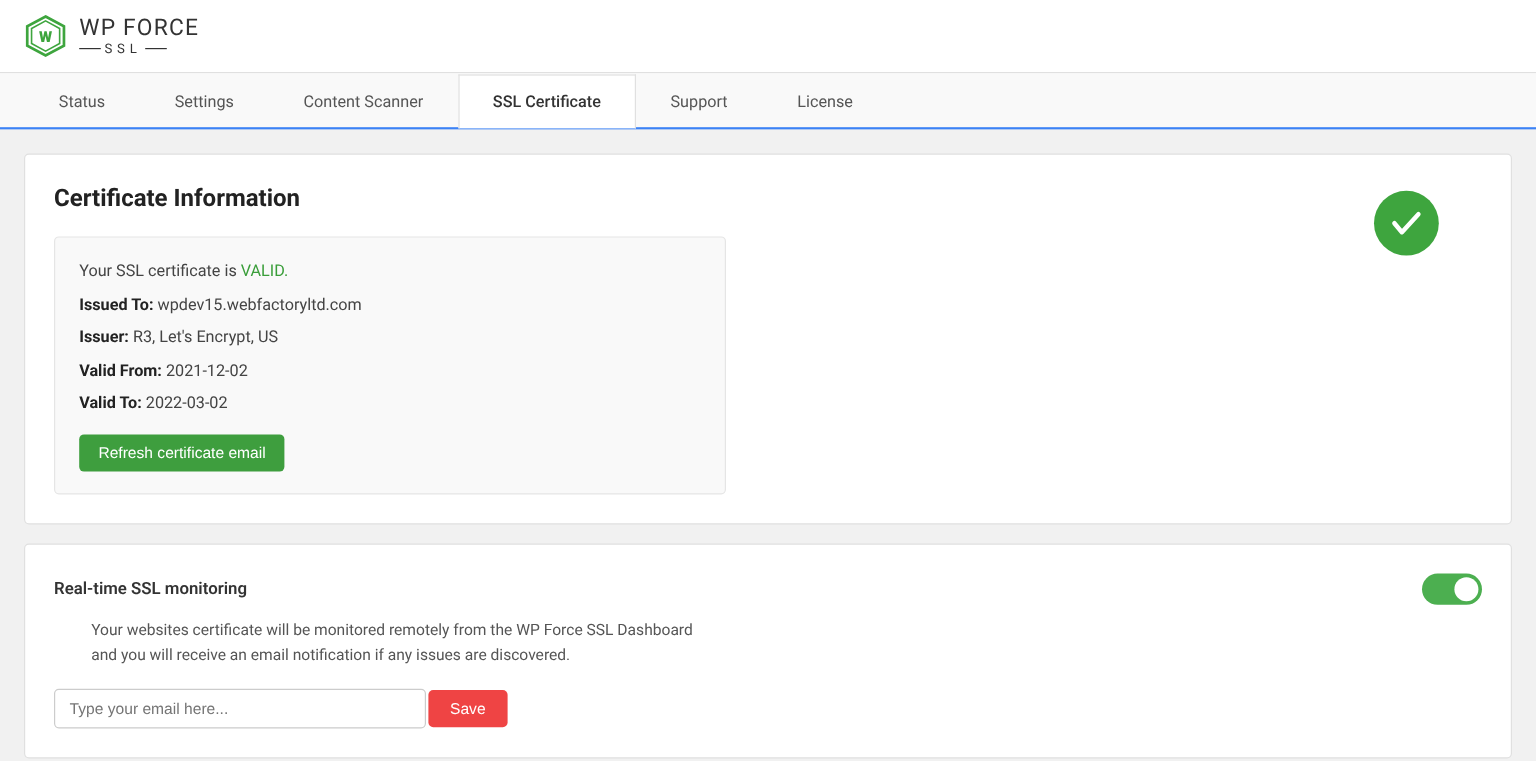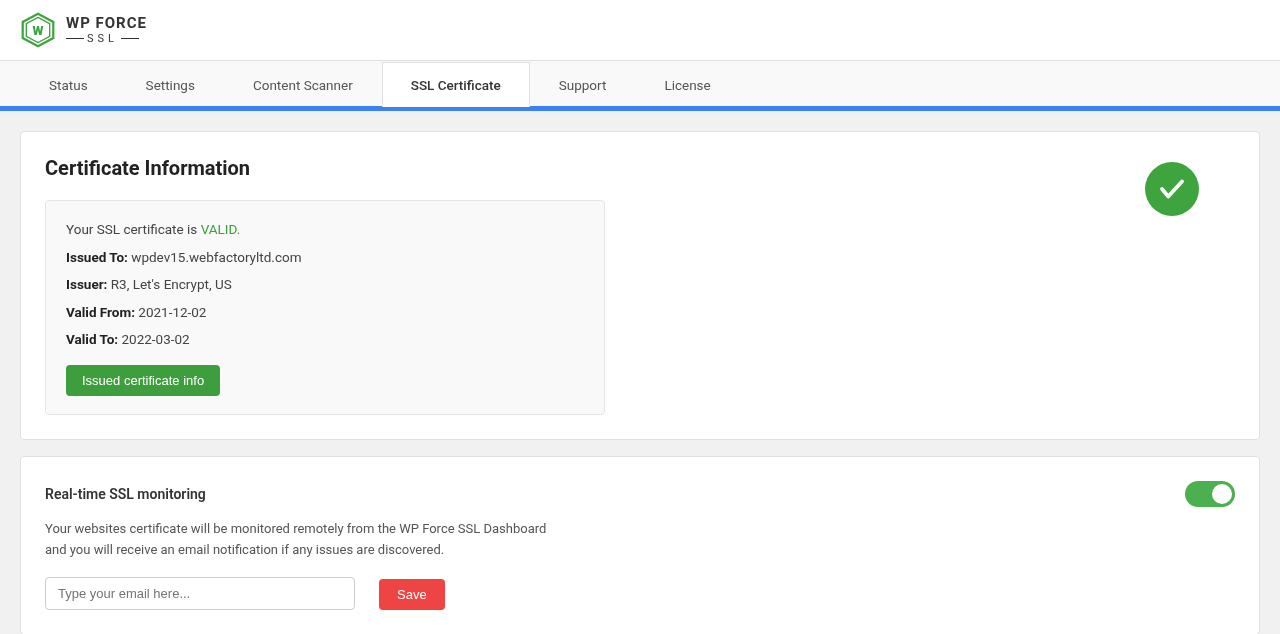--- a/index.html
+++ b/index.html
@@ -25,22 +25,22 @@
     }
     .logo-icon {
       width: 36px;
       height: 36px;
     }
     .logo-text {
       display: flex;
       flex-direction: column;
     }
     .logo-wp-force {
-      font-size: 15px;
-      font-weight: 700;
+      font-size: 19px;
+      font-weight: 400;
       color: #333;
       letter-spacing: 1px;
       line-height: 1.1;
     }
     .logo-ssl {
       font-size: 11px;
       color: #333;
       letter-spacing: 4px;
       display: flex;
       align-items: center;
@@ -50,21 +50,21 @@
       content: '';
       display: inline-block;
       height: 1px;
       width: 18px;
       background: #333;
     }
 
     
     .tabs-bar {
       background: #f9f9f9;
-      border-bottom: 5px solid #3b82f6;
+      border-bottom: 2px solid #3b82f6;
       display: flex;
       padding: 0 20px;
       gap: 0;
     }
     .tab {
       padding: 14px 28px;
       cursor: pointer;
       border: 1px solid transparent;
       border-bottom: none;
       font-size: 13.5px;
@@ -178,20 +178,21 @@
       align-items: center;
       margin-bottom: 12px;
     }
 
     .monitoring-desc {
       font-size: 13px;
       color: #555;
       margin-bottom: 16px;
       line-height: 1.6;
       max-width: 520px;
+      margin-left: 31px;
     }
 
     
     .toggle-container {
       display: flex;
       align-items: center;
     }
     .toggle {
       position: relative;
       width: 50px;
@@ -218,22 +219,22 @@
       right: 3px;
       bottom: 3px;
       background: #fff;
       border-radius: 50%;
       transition: 0.2s;
     }
 
     
     .email-row {
       display: flex;
-      gap: 24px;
-      align-items: flex-end;
+      gap: 2px;
+      align-items: center;
     }
     .email-input {
       flex: 1;
       max-width: 310px;
       padding: 8px 12px;
       border: 1px solid #ccc;
       border-radius: 4px;
       font-size: 13px;
       color: #999;
       outline: none;
@@ -295,21 +296,21 @@
       </p>
       <p>
         <strong>Issuer:</strong><span> R3, Let's Encrypt, US</span>
       </p>
       <p>
         <strong>Valid From:</strong><span> 2021-12-02</span>
       </p>
       <p>
         <strong>Valid To:</strong><span> 2022-03-02</span>
       </p>
-      <button class="btn-green">Issued certificate info</button>
+      <button class="btn-green">Refresh certificate email</button>
     </div>
   </div>
 
   <div class="content-card">
     <div class="monitoring-header">
       <span class="monitoring-label">Real-time SSL monitoring</span>
       <div class="toggle-container">
         <label class="toggle">
           <input type="checkbox" checked="" style="">
           <span class="toggle-slider"></span>

